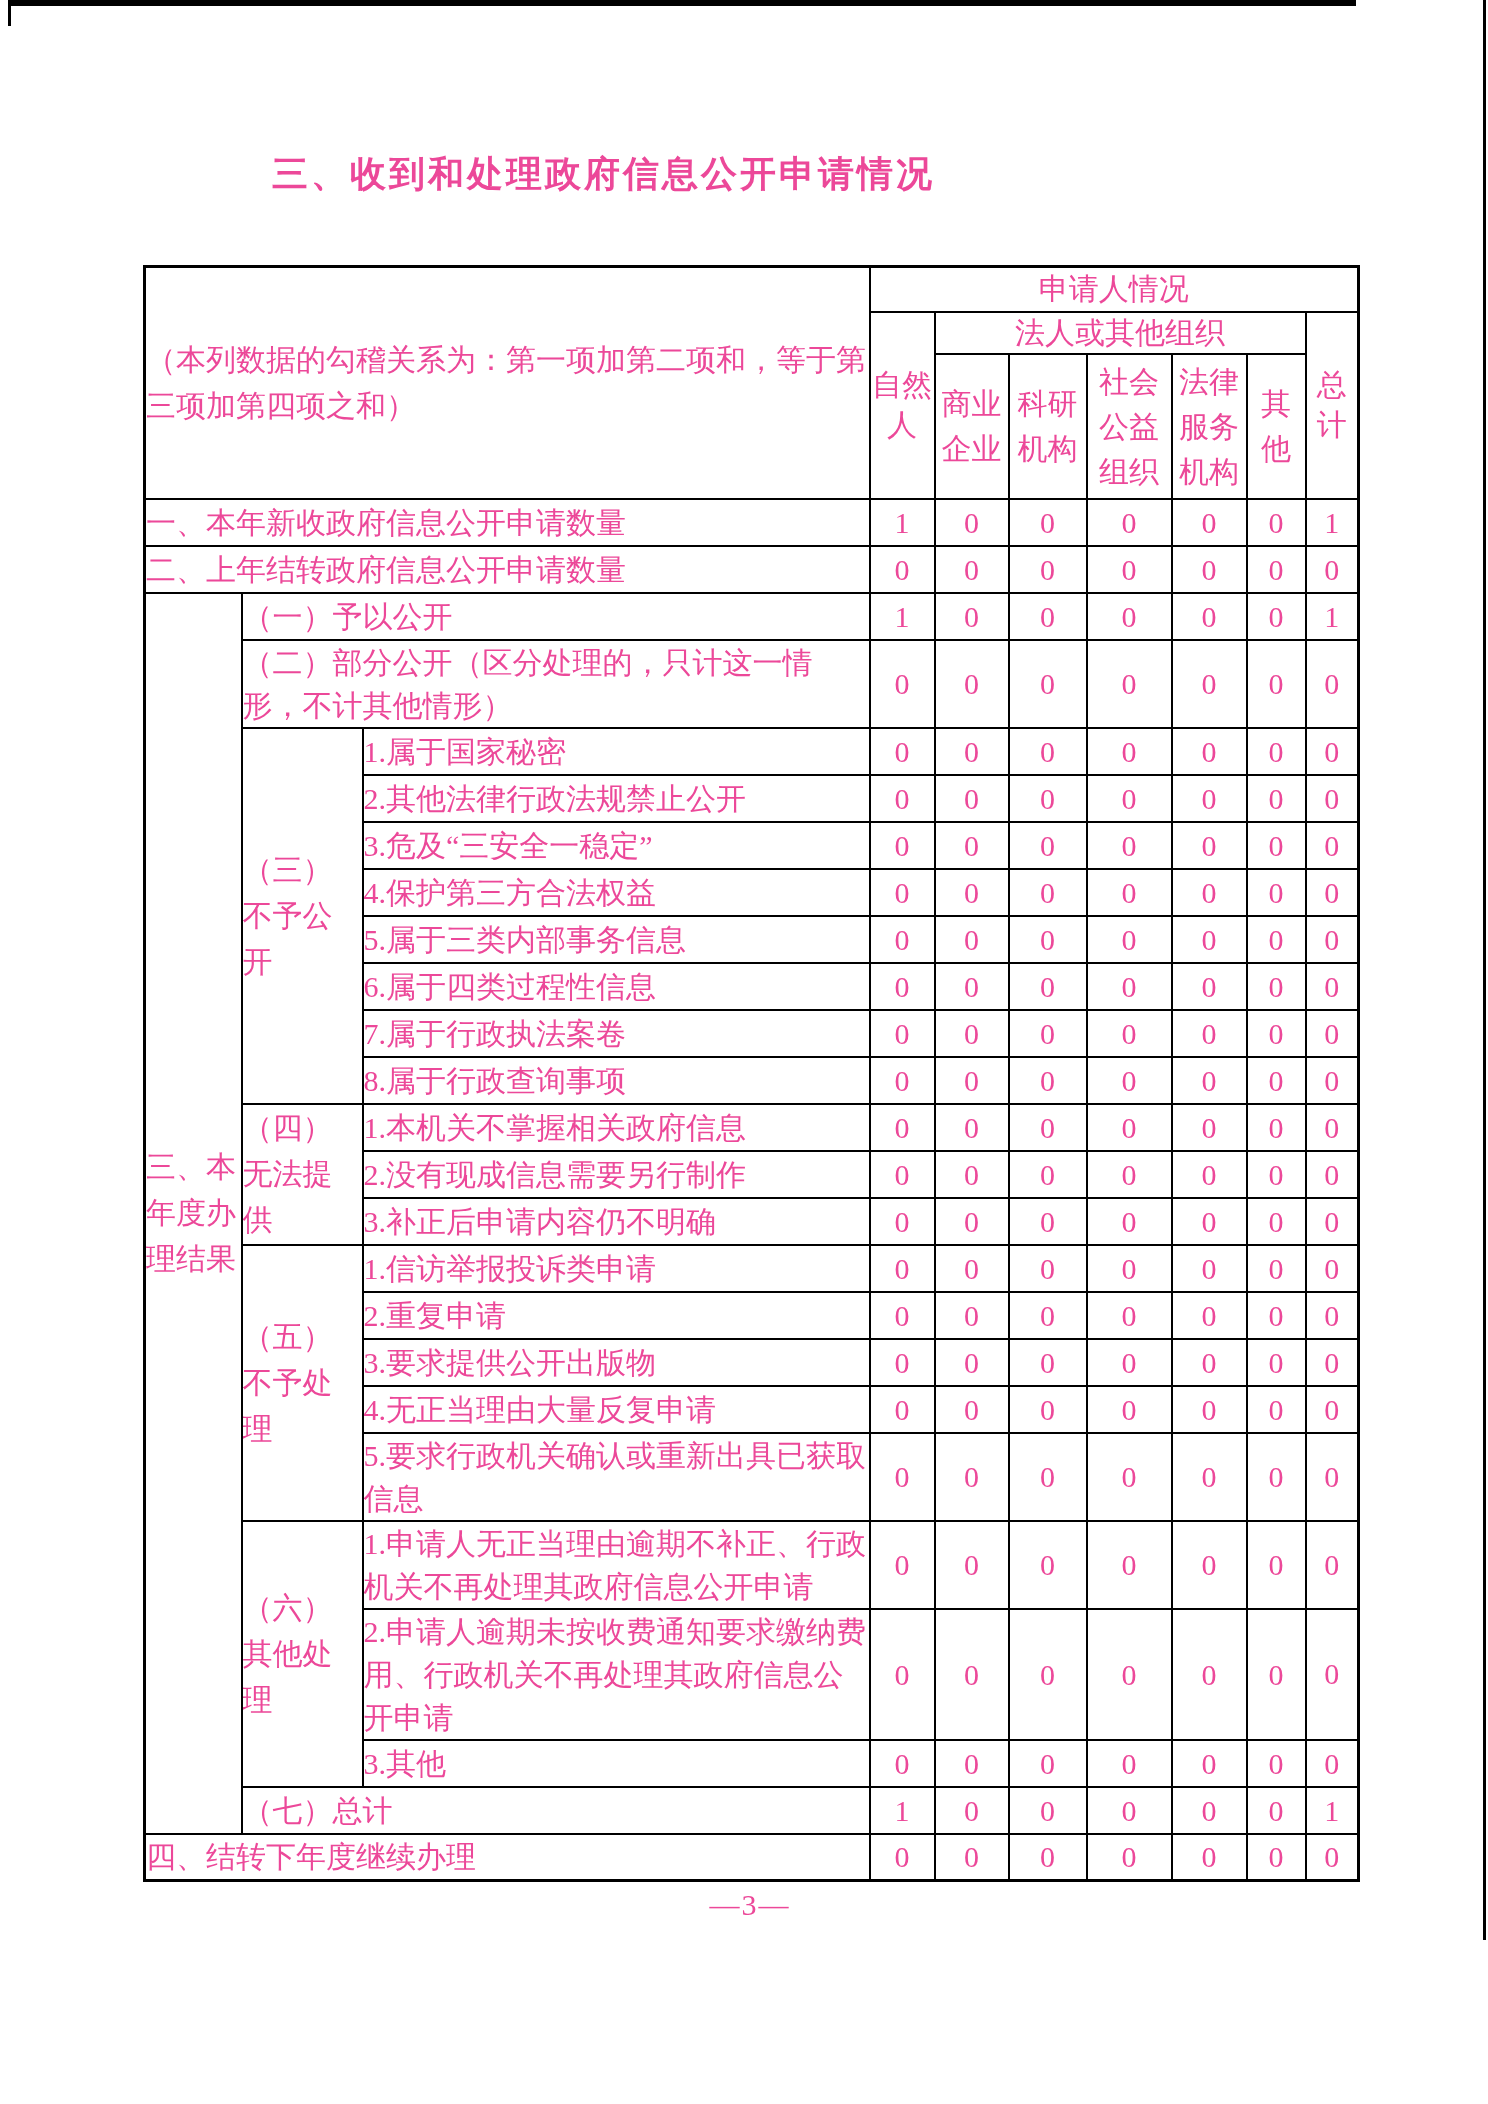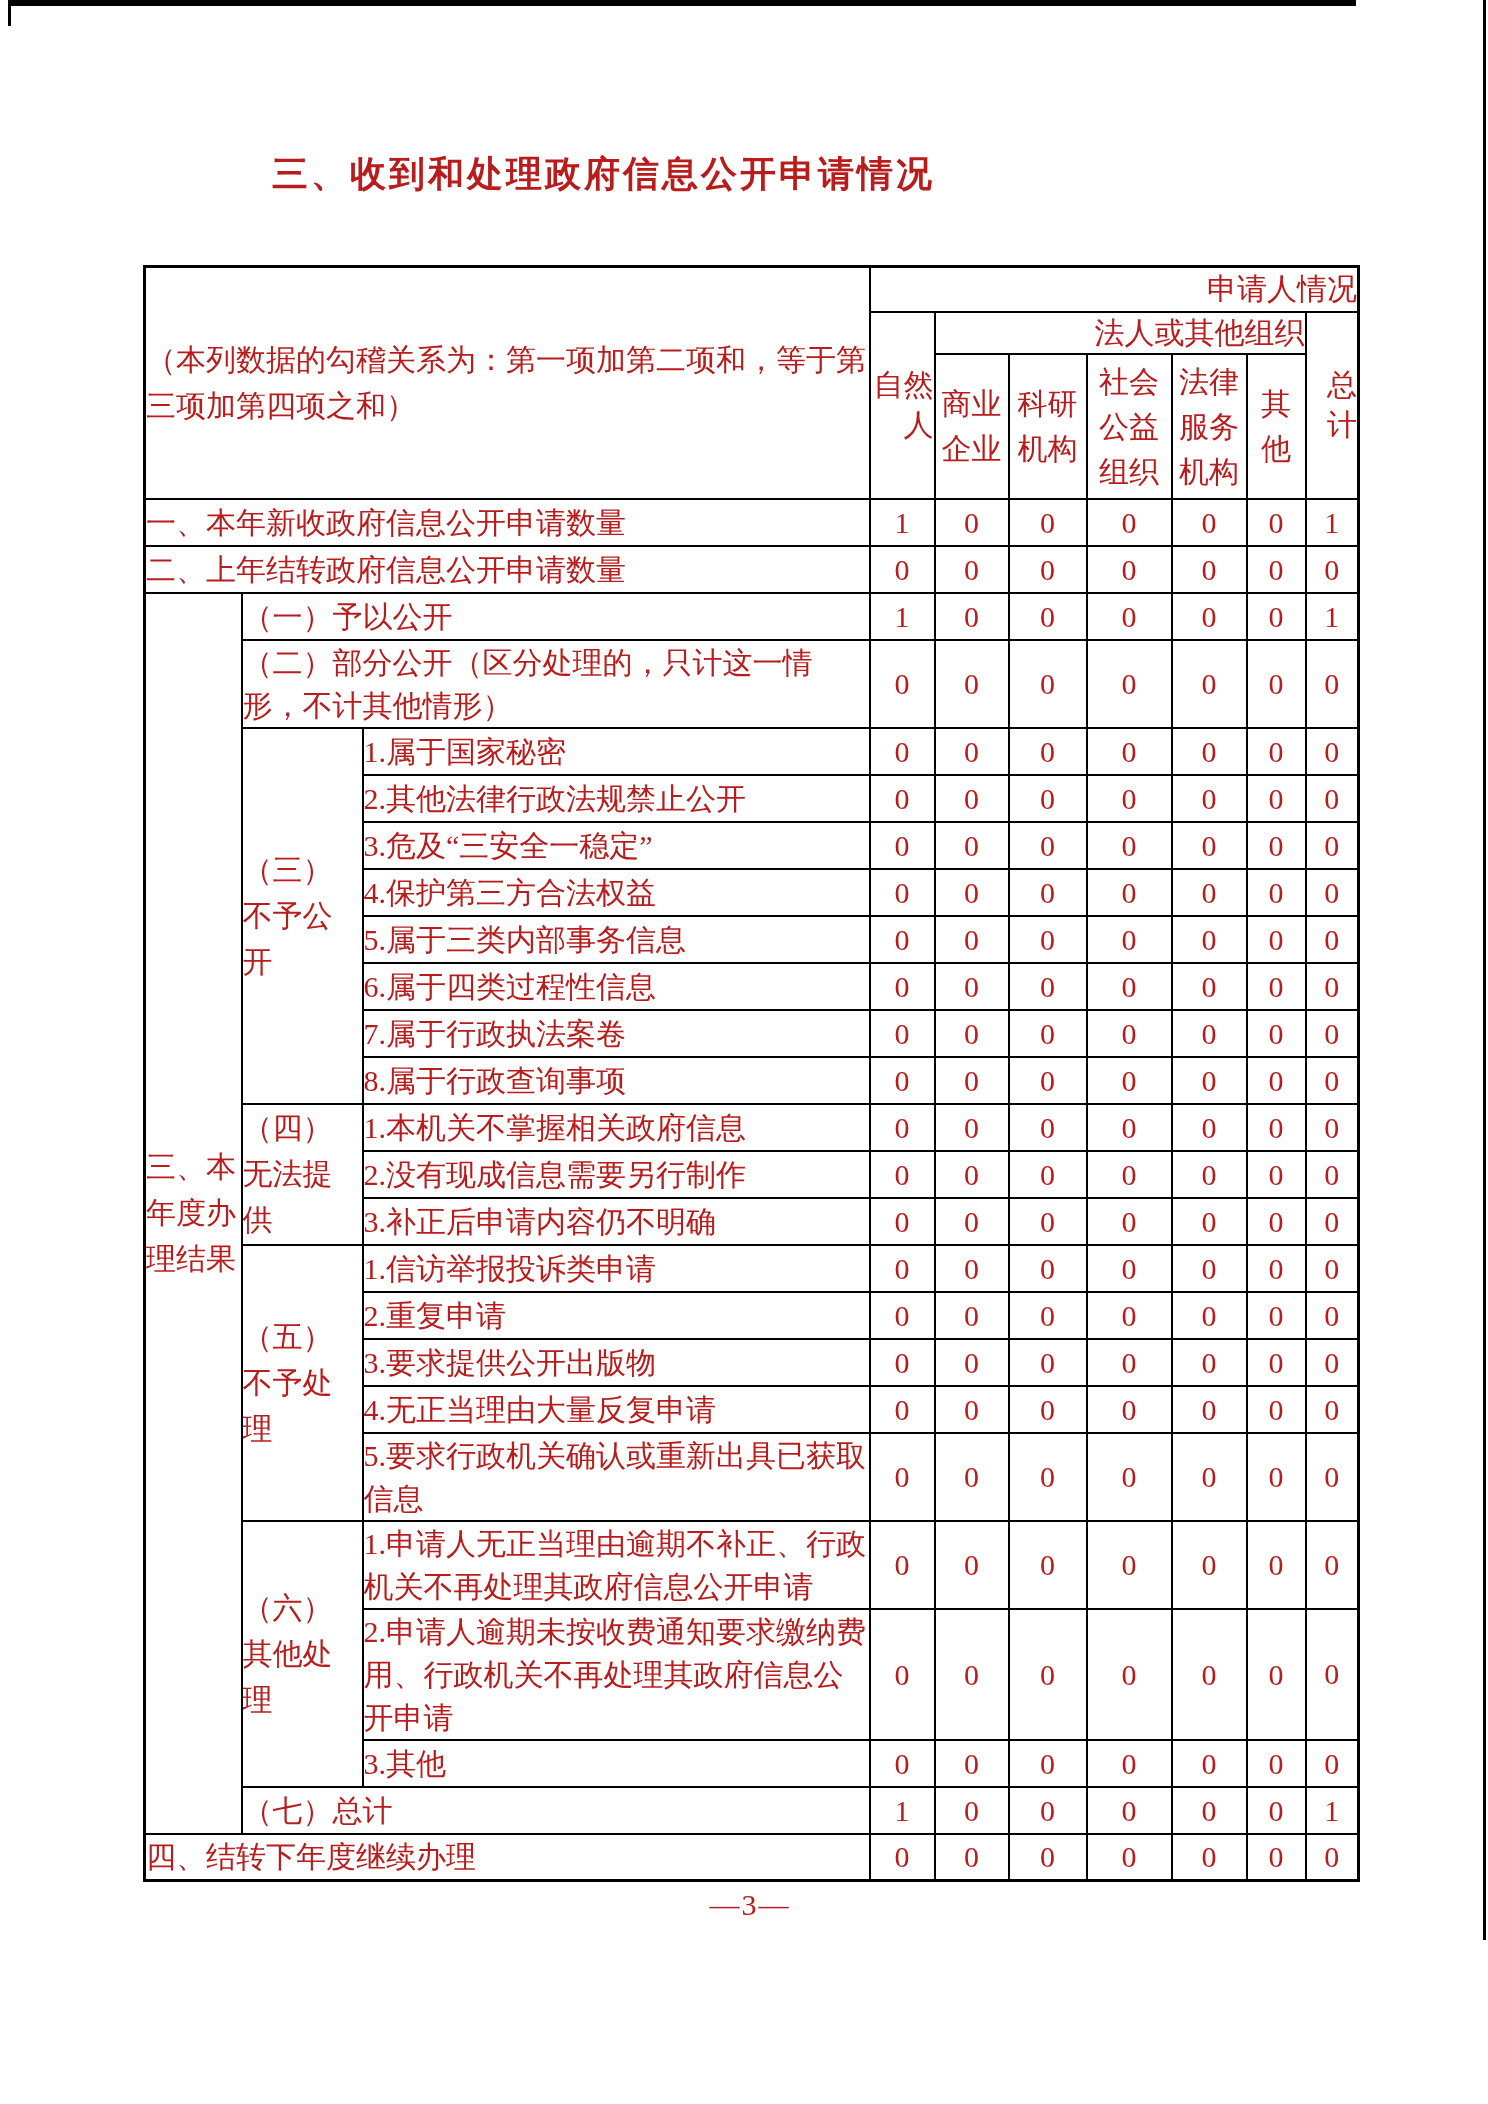--- a/index.html
+++ b/index.html
@@ -3,21 +3,21 @@
 <meta charset="utf-8">
 <style>
   html,body{margin:0;padding:0;background:#ffffff;}
   .page{
     position:relative;
     width:1488px;
     height:2104px;
     background:#ffffff;
     overflow:hidden;
     font-family:"Liberation Serif","DejaVu Serif",serif;
-    color:#b91c1c;
+    color:#ec4899;
   }
   
   .top-bar{position:absolute;left:8px;top:0;width:1348px;height:6px;background:#000;}
   .right-line{position:absolute;left:1483px;top:0;width:3px;height:1940px;background:#000;}
   .left-stub{position:absolute;left:8px;top:0;width:3px;height:26px;background:#000;}
 
   .doc-title{
     position:absolute;
     left:272px;
     top:150px;
@@ -46,21 +46,21 @@
     overflow:hidden;
   }
   .rh1{height:45px;}
   .rh2{height:42px;}
   .rh3{height:145px;}
   .r47{height:47px;}
   .r86{height:86px;}
   .r126{height:126px;padding-left:8px;}
 
   td.note{padding:0 12px;line-height:46px;text-align:left;margin-top:28px;}
-  td.hdr{text-align:right;line-height:40px;padding:0 4px;}
+  td.hdr{text-align:center;line-height:40px;padding:0 4px;}
   td.hdr3{text-align:center;line-height:45px;padding:0 4px;}
   td.lbl{text-align:left;padding:0 2px 0 10px;}
   td.item{text-align:left;padding:0 2px 0 8px;margin-left:8px;}
   td.grp{text-align:left;padding:0 4px 0 10px;line-height:46px;}
   td.sec{padding:0 6px 0 10px;line-height:46px;}
   td.num{text-align:center;font-size:30px;}
   td.vt{vertical-align:top;line-height:44px;}
 
   .page-num{
     position:absolute;

